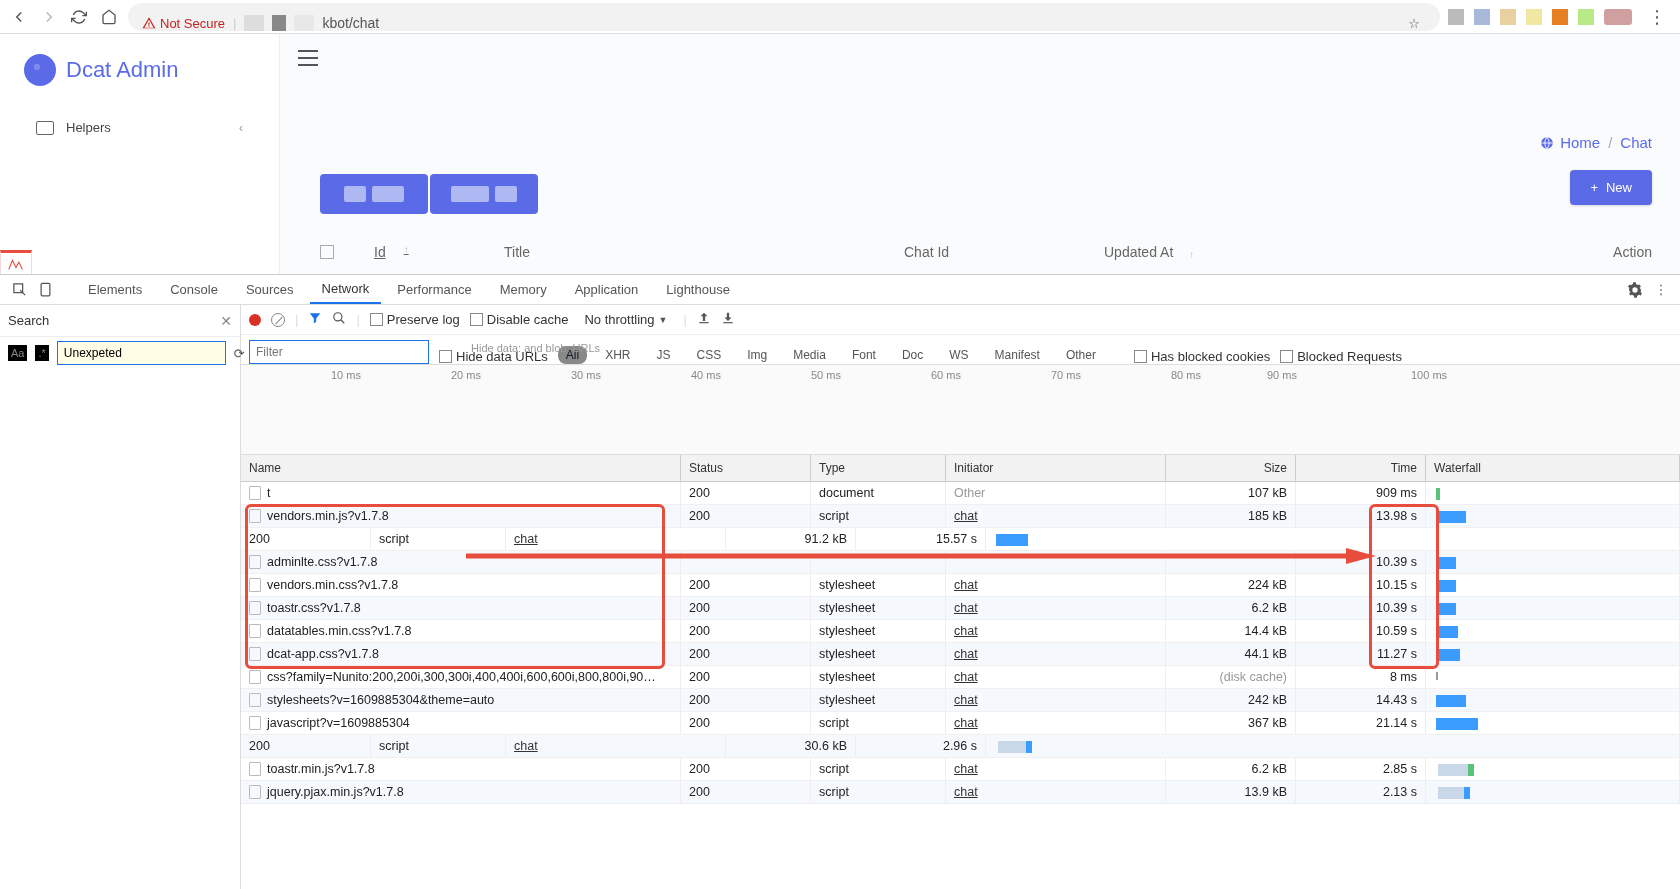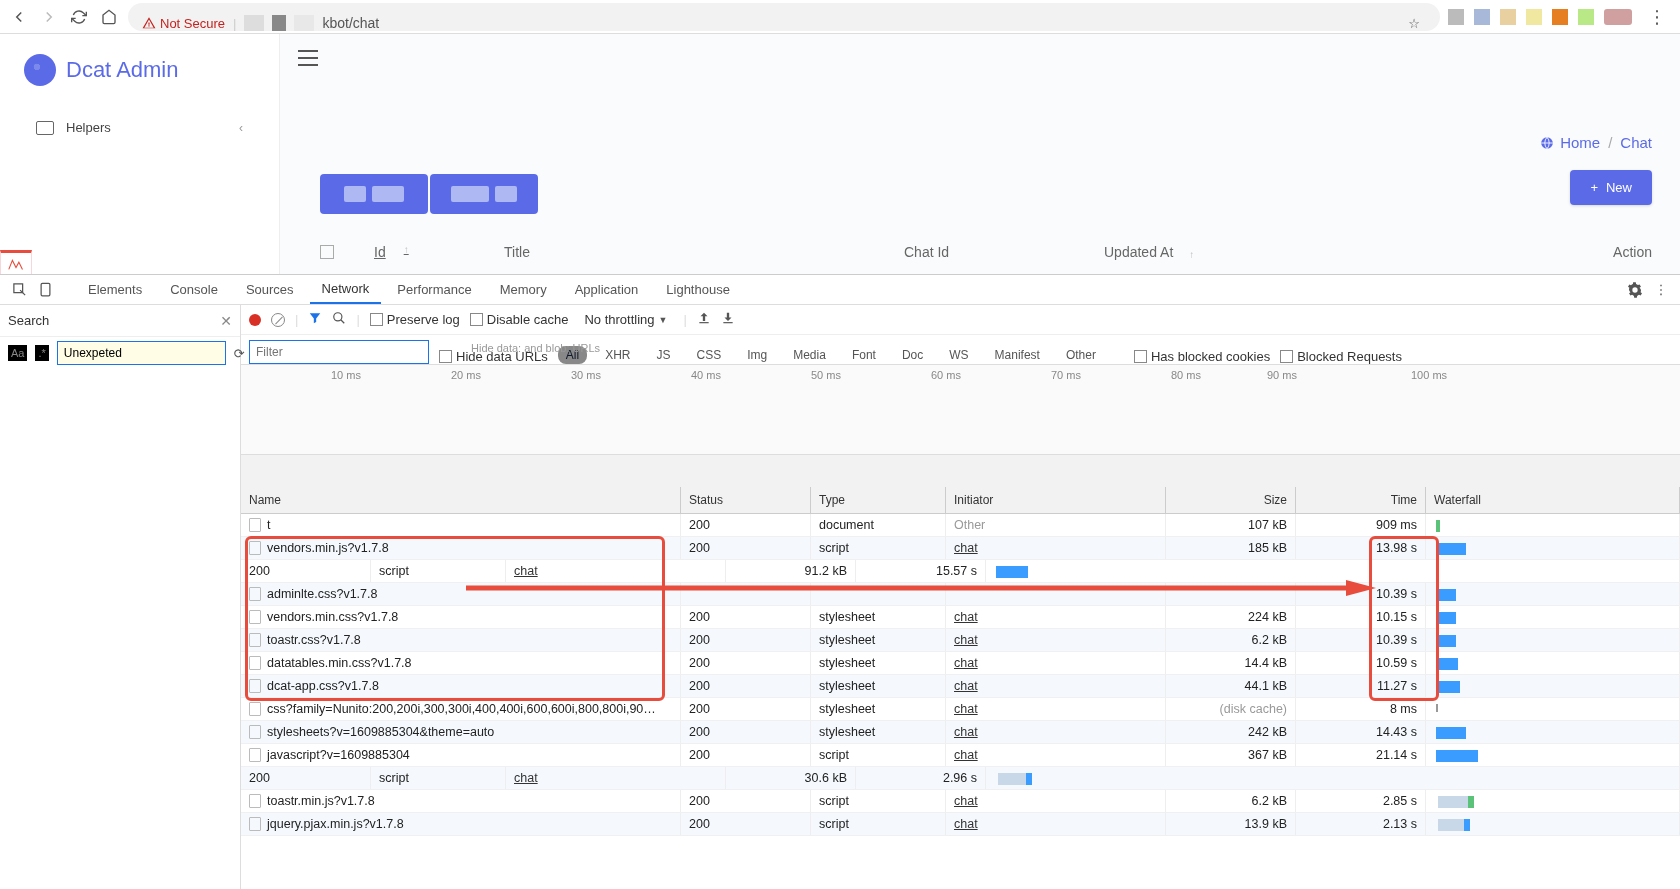--- a/index.html
+++ b/index.html
@@ -93,21 +93,21 @@
 .dt-toolbar2 { height:30px; display:flex; align-items:flex-end; padding:0 8px; gap:10px; border-bottom:1px solid #ddd;}
 .filter-input { width:180px; border:1px solid #1a73e8; outline:none; font-size:12px; padding:4px 6px;}
 .pill { font-size:12px; padding:2px 8px; border-radius:8px; color:#555; cursor:pointer;}
 .pill.active { background:#888; color:#0f172a;}
 .hint-overlay { position:absolute; font-size:11px; color:#999; pointer-events:none;}
 
 .dt-timeline { height:90px; border-bottom:1px solid #ddd; position:relative; background:#fafafa;}
 .tl-tick { position:absolute; top:4px; font-size:11px; color:#888;}
 
 .dt-grid-head { display:flex; background:#f2f2f2; border-bottom:1px solid #ccc; font-size:12px; color:#333;}
-.dt-grid-head > div { padding:6px 8px; border-right:1px solid #ccc;margin-top:32px; }
+.dt-grid-head > div { padding:6px 8px; border-right:1px solid #ccc; }
 .col-name { width:440px;}
 .col-status { width:130px;}
 .col-type { width:135px;}
 .col-init { width:220px;}
 .col-size { width:130px; text-align:right;}
 .col-time { width:130px; text-align:right;}
 .col-wf { flex:1;}
 
 .dt-grid-body { flex:1; overflow-y:auto; position:relative;}
 .dt-row { display:flex; font-size:12.5px; color:#222; border-bottom:1px solid #f0f0f0; }

